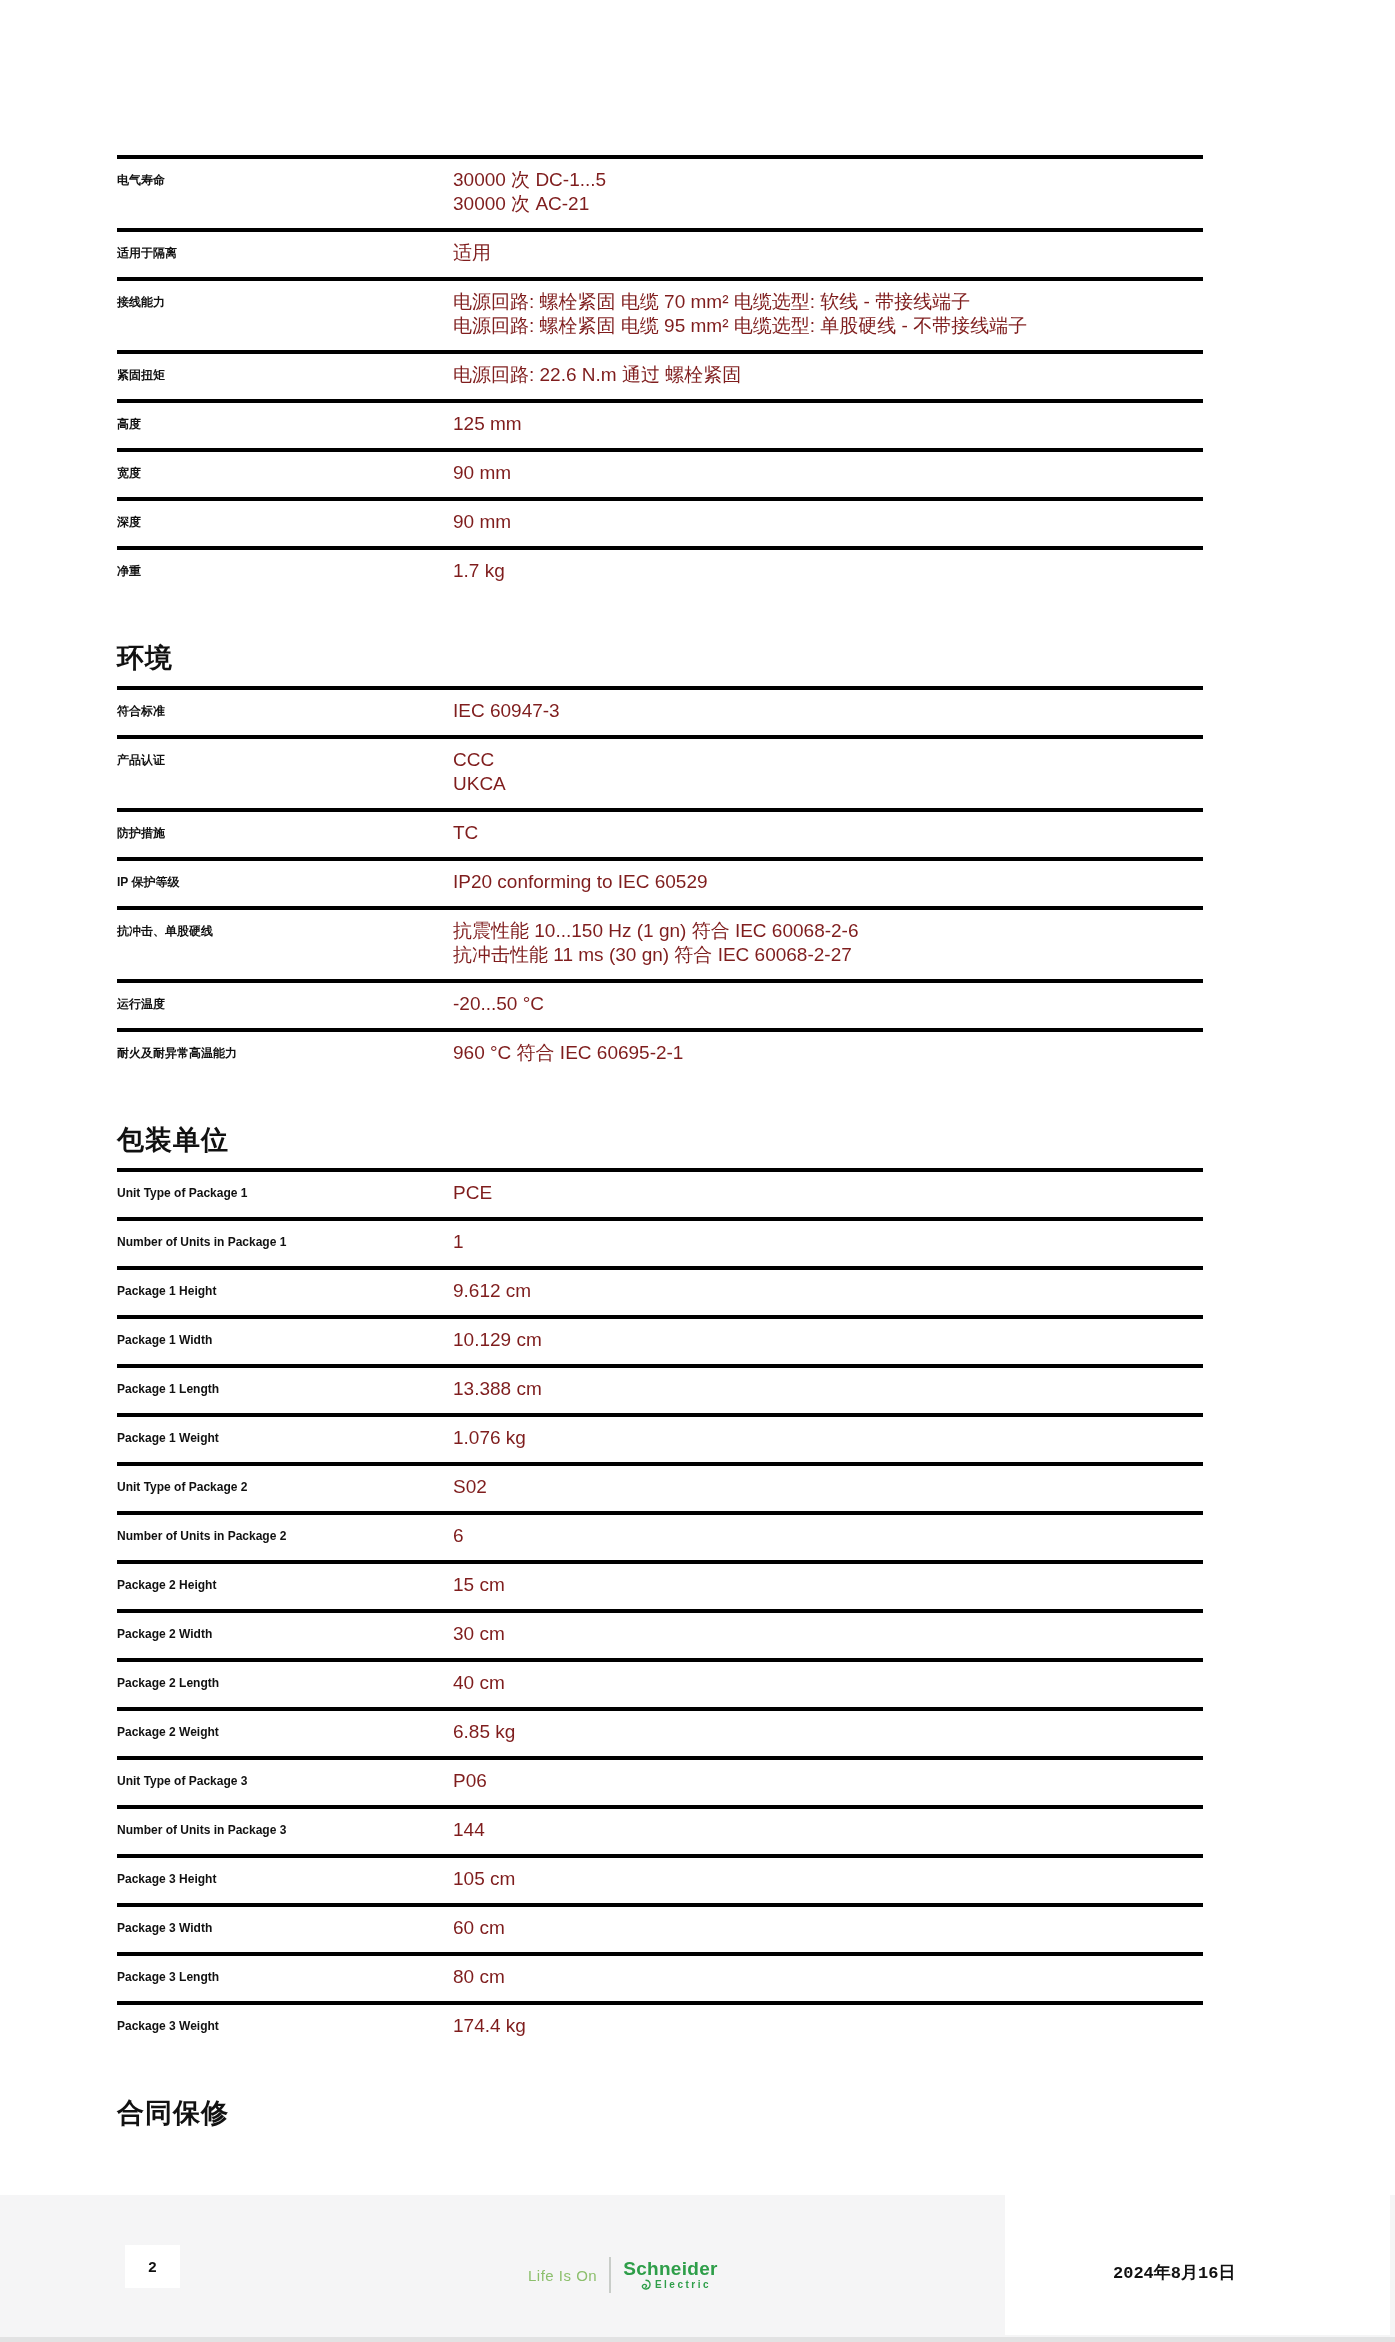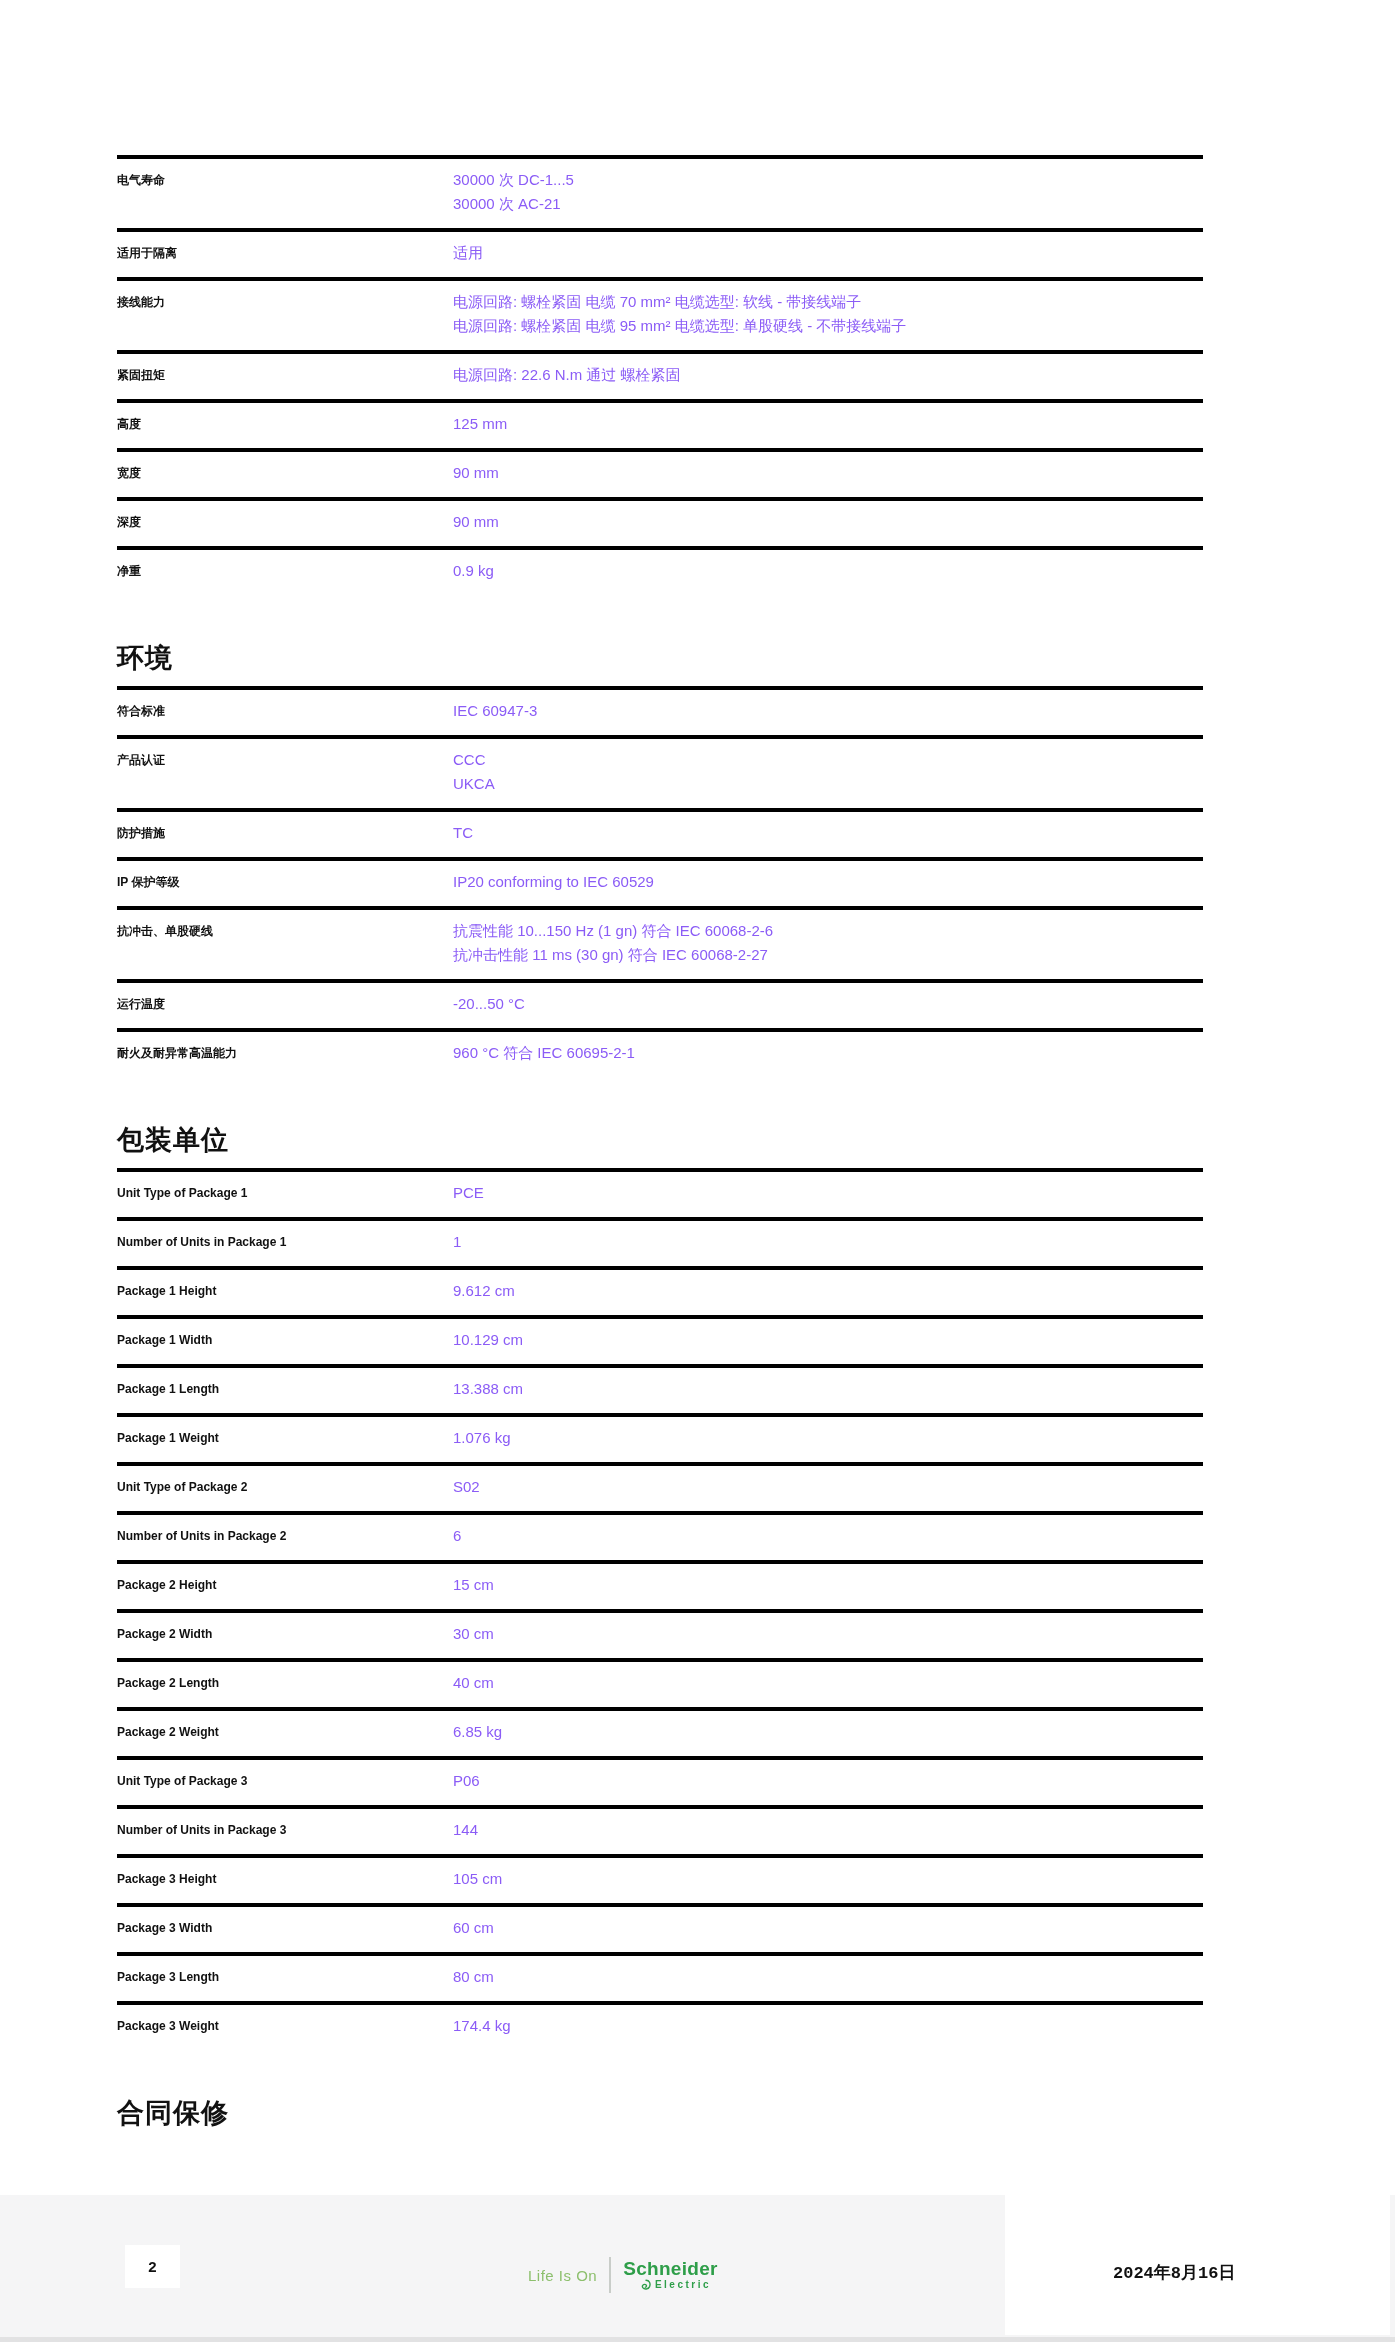--- a/index.html
+++ b/index.html
@@ -38,23 +38,23 @@
     width:336px;
     box-sizing:border-box;
     padding-right:12px;
     font-size:12px;
     font-weight:bold;
     line-height:24px;
     color:#111;
   }
   .row-value {
     flex:1;
-    font-size:15px;
+    font-size:19px;
     line-height:24px;
-    color:#8b5cf6;
+    color:#7f1d1d;
   }
 
   
   .footer {
     position:absolute;
     left:0; top:2195px;
     width:1395px; height:147px;
     background:#f5f5f6;
   }
   .footer::after {
@@ -161,21 +161,21 @@
         </div>
         <div class="spec-row">
           <div class="row-label">深度</div>
           <div class="row-value">
             <div class="value-line">90 mm</div>
           </div>
         </div>
         <div class="spec-row">
           <div class="row-label">净重</div>
           <div class="row-value">
-            <div class="value-line">0.9 kg</div>
+            <div class="value-line">1.7 kg</div>
           </div>
         </div>
       </div>
     </div>
     <div class="section">
       <div class="section-title">环境</div>
       <div class="spec-table">
         <div class="spec-row">
           <div class="row-label">符合标准</div>
           <div class="row-value">

